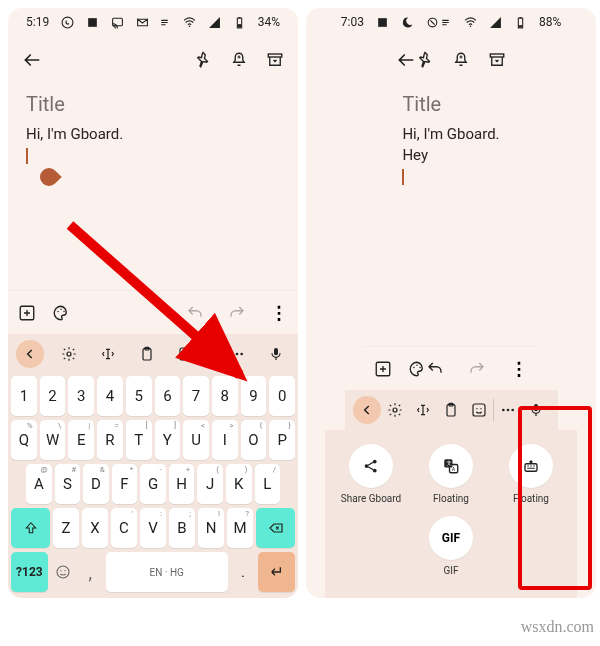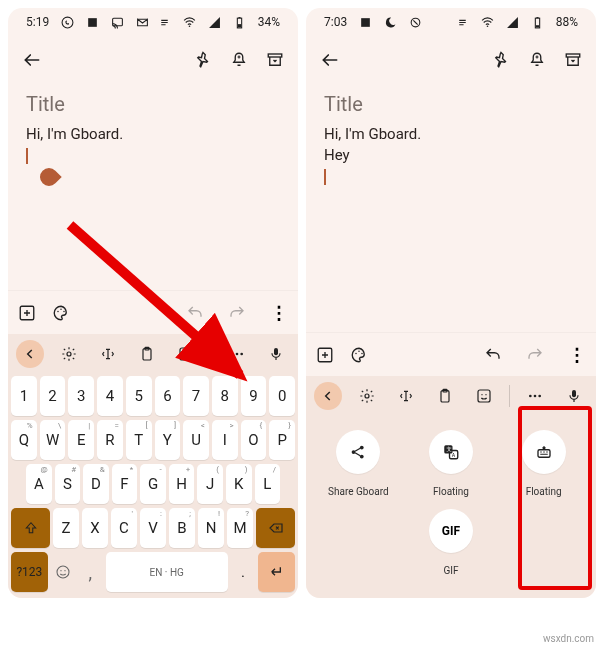--- a/index.html
+++ b/index.html
@@ -7,21 +7,21 @@
     width: 600px;
     height: 646px;
     background: #fff;
     font-family: Roboto, Arial, sans-serif;
     position: relative;
     overflow: hidden;
   }
   .container { display: flex; width: 600px; height: 600px; position: absolute; top: 8px; left: 0; }
   .phone { width: 290px; height: 590px; background: #fbf2ee; border-radius: 14px; position: relative; display: flex; flex-direction: column; overflow: hidden; }
   .phone.left { margin-left: 8px; }
-  .phone.right { margin-left: 8px; }
+  .phone.right { margin-left: 8px; align-items: center; }
   .statusbar { height: 28px; display: flex; align-items: center; justify-content: space-between; padding: 0 18px; font-size: 12px; color: #222; }
   .statusbar .sicons { display: flex; gap: 12px; align-items: center; }
   .statusbar svg { width: 13px; height: 13px; }
   .topbar { height: 48px; display: flex; align-items: center; justify-content: space-between; padding: 0 14px; }
   .topbar .tb-right { display: flex; gap: 18px; align-items: center; }
   .iconbtn { display: inline-flex; align-items: center; justify-content: center; }
   .title { color: #7a6f6a; font-size: 20px; padding: 8px 18px 4px; }
   .note { font-size: 15px; color: #2b2321; padding: 4px 18px 0; line-height: 1.4; }
   .cursor { display: inline-block; width: 1.5px; height: 16px; background: #b55c36; vertical-align: middle; }
   .cursor-handle { width: 18px; height: 18px; background: #b55c36; border-radius: 50% 0 50% 50%; transform: rotate(45deg); position: relative; left: 14px; top: 2px; }
@@ -32,34 +32,34 @@
   .kb-strip { height: 40px; background: #f4e6df; display: flex; align-items: center; justify-content: space-between; padding: 0 8px; }
   .strip-btn { width: 28px; height: 28px; display: flex; align-items: center; justify-content: center; border-radius: 50%; }
   .strip-btn.accent { background: #f2c9ae; }
   .strip-sep { width: 1px; height: 22px; background: rgba(0,0,0,0.15); }
   .kb { background: #f4e6df; flex-shrink: 0; padding-bottom: 4px; }
   .kb-row { display: flex; padding: 2px 3px; gap: 3px; }
   .key { flex: 1; height: 40px; background: #fff; border-radius: 5px; display: flex; align-items: center; justify-content: center; font-size: 15px; color: #222; position: relative; box-shadow: 0 1px 0 rgba(0,0,0,0.08); }
   .key .sup { position: absolute; top: 1px; right: 4px; font-size: 8px; color: #888; }
   .key.wide15 { flex: 1.5; }
   .key.wide5 { flex: 5; }
-  .key.shade { background: #a16207; }
+  .key.shade { background: #5eead4; font-weight: bold; }
   .key.accent { background: #f0b68f; }
   .key.ghost { background: transparent; box-shadow: none; }
   .kb-row.indent { padding-left: 18px; padding-right: 18px; }
 
   .kb-grid { background: #f4e6df; flex-shrink: 0; padding: 14px 6px 10px; }
   .grid-row { display: flex; justify-content: space-around; margin-bottom: 12px; }
-  .grid-item { width: 80px; display: flex; flex-direction: column; align-items: center; gap: 12px; }
+  .grid-item { width: 80px; display: flex; flex-direction: column; align-items: center; gap: 5px; }
   .grid-circle { width: 44px; height: 44px; background: #fff; border-radius: 50%; display: flex; align-items: center; justify-content: center; box-shadow: 0 1px 1px rgba(0,0,0,0.06); }
   .grid-label { font-size: 10px; color: #333; text-align: center; }
   .highlight-box { position: absolute; border: 4px solid #e60000; border-radius: 4px; pointer-events: none; }
 
   .arrow-svg { position: absolute; pointer-events: none; }
-  .watermark { position: absolute; right: 6px; bottom: 2px; font-size: 10px; color: #999; }
+  .watermark { position: absolute; right: 6px; bottom: 10px; font-size: 16px; color: #999; font-family: Liberation Serif, serif; }
 </style>
 </head>
 <body>
 
 <div class="container">
 
   <div class="phone left">
     <div class="statusbar">
       <div class="sicons">
         <span>5:19</span>

